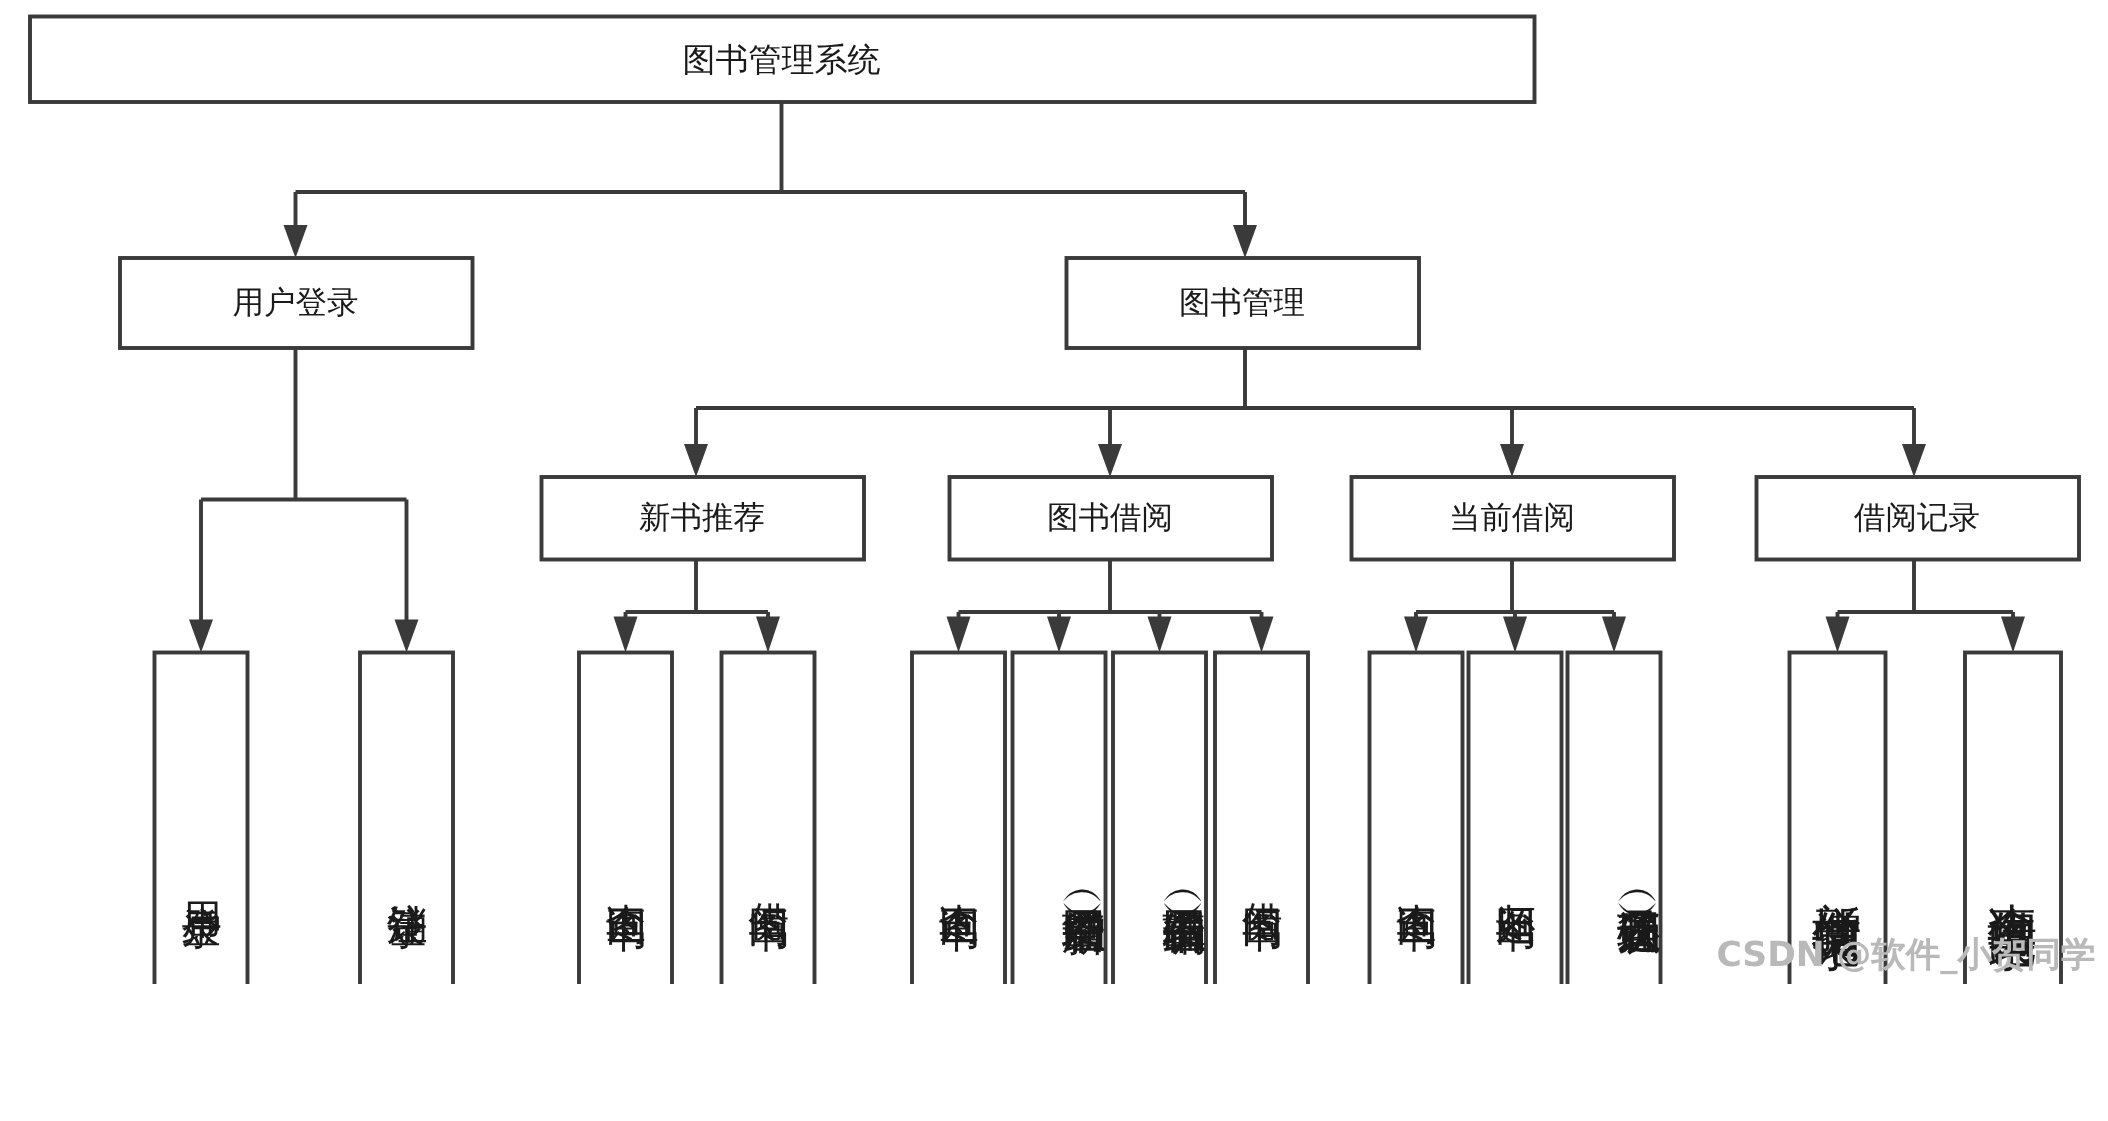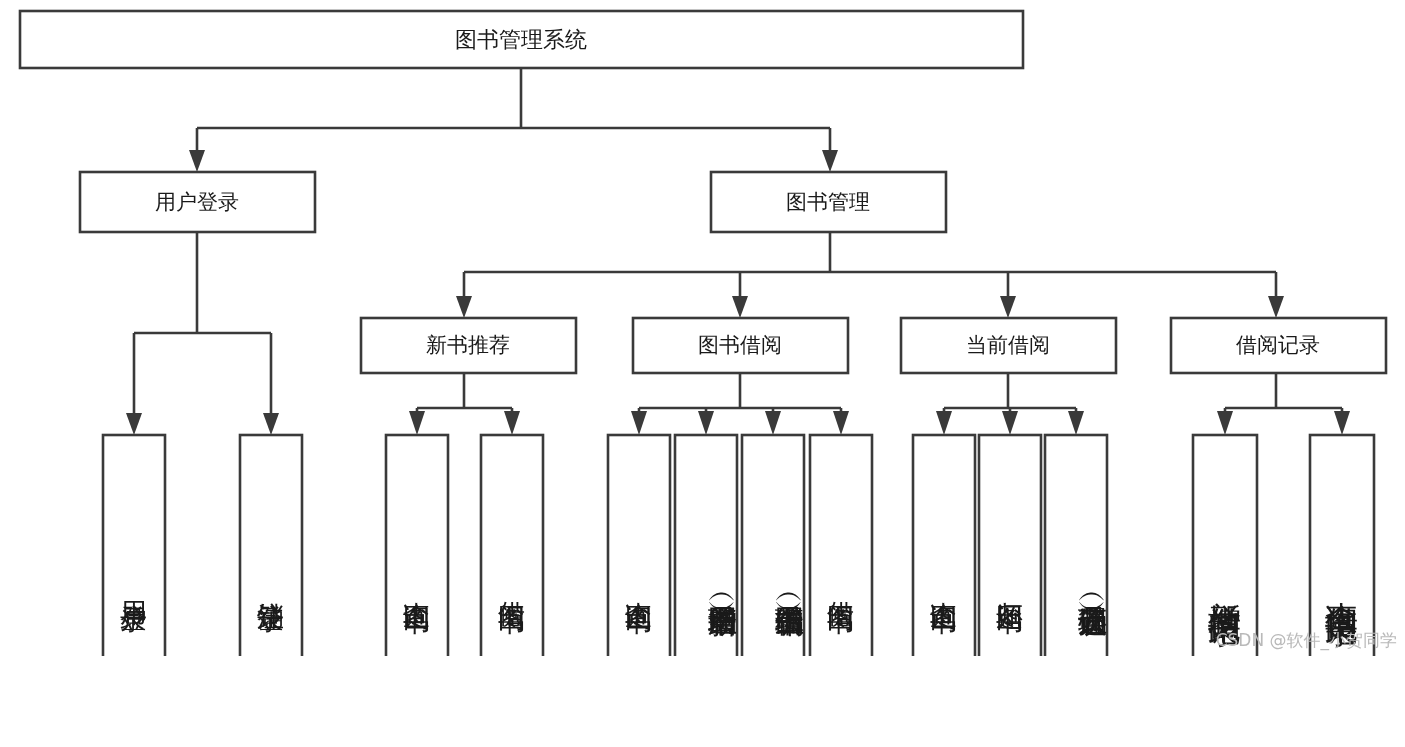--- a/index.html
+++ b/index.html
@@ -64,24 +64,25 @@
     letter-spacing: 2px;
     white-space: nowrap;
     line-height: 1;
     user-select: none;
   }
   .watermark {
     position: absolute;
     right: 8px;
     bottom: 4px;
     font-family: "DejaVu Sans", "Liberation Sans", sans-serif;
-    font-size: 17px;
+    font-size: 23px;
     color: #b9b9b9;
     white-space: nowrap;
     user-select: none;
+    font-weight: bold;
   }
 </style>
 </head>
 <body>
 
 <div id="diagram-root">
 
   <svg class="diagram-canvas" viewBox="0 0 1405 747" xmlns="http://www.w3.org/2000/svg">
 
     <g>

